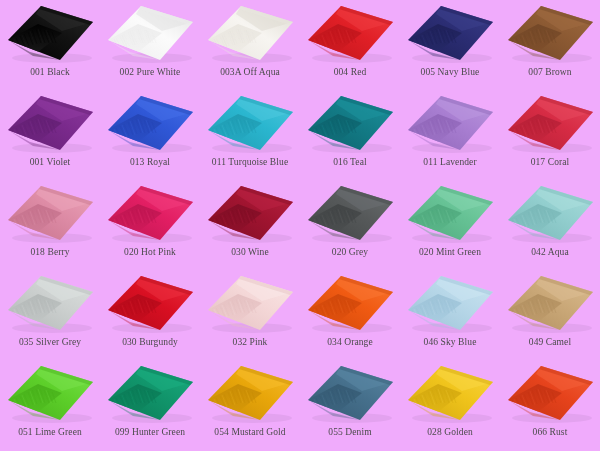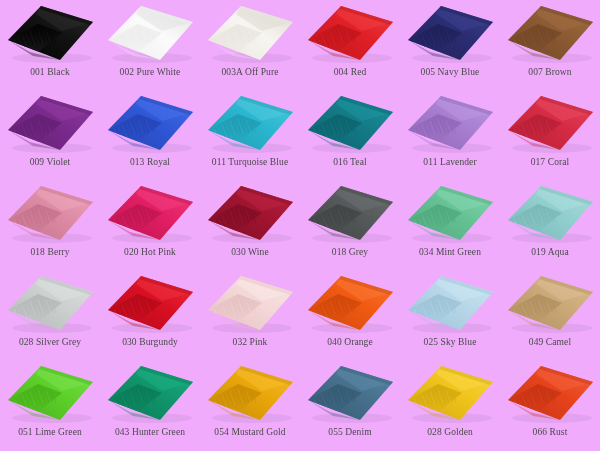--- a/index.html
+++ b/index.html
@@ -217,21 +217,21 @@
         <line x1="22" y1="35" x2="27" y2="47"></line>
         <line x1="30" y1="31" x2="35" y2="45"></line>
         <line x1="38" y1="29" x2="43" y2="43"></line>
         <line x1="46" y1="30" x2="51" y2="43"></line>
       </g>
     </g>
 
     <polygon points="8,40 33,56 60,60 30,52" fill="#e9e6df" opacity="0.35"></polygon>
   </svg>
       </div>
-      <div class="swatch-label">003A Off Pure</div>
+      <div class="swatch-label">003A Off Aqua</div>
     </div>
     <div class="swatch-cell">
       <div class="swatch-art">
   <svg viewBox="0 0 100 66" xmlns="http://www.w3.org/2000/svg">
     <defs>
       <linearGradient id="g-main-3" x1="0" y1="1" x2="1" y2="0">
         <stop offset="0%" stop-color="#bf151c"></stop>
         <stop offset="55%" stop-color="#e01f26"></stop>
         <stop offset="100%" stop-color="#f03c42"></stop>
       </linearGradient>
@@ -437,21 +437,21 @@
         <line x1="22" y1="35" x2="27" y2="47"></line>
         <line x1="30" y1="31" x2="35" y2="45"></line>
         <line x1="38" y1="29" x2="43" y2="43"></line>
         <line x1="46" y1="30" x2="51" y2="43"></line>
       </g>
     </g>
 
     <polygon points="8,40 33,56 60,60 30,52" fill="#631f73" opacity="0.35"></polygon>
   </svg>
       </div>
-      <div class="swatch-label">009 Violet</div>
+      <div class="swatch-label">001 Violet</div>
     </div>
     <div class="swatch-cell">
       <div class="swatch-art">
   <svg viewBox="0 0 100 66" xmlns="http://www.w3.org/2000/svg">
     <defs>
       <linearGradient id="g-main-7" x1="0" y1="1" x2="1" y2="0">
         <stop offset="0%" stop-color="#2444b4"></stop>
         <stop offset="55%" stop-color="#2f57d6"></stop>
         <stop offset="100%" stop-color="#4670ea"></stop>
       </linearGradient>
@@ -932,21 +932,21 @@
         <line x1="22" y1="35" x2="27" y2="47"></line>
         <line x1="30" y1="31" x2="35" y2="45"></line>
         <line x1="38" y1="29" x2="43" y2="43"></line>
         <line x1="46" y1="30" x2="51" y2="43"></line>
       </g>
     </g>
 
     <polygon points="8,40 33,56 60,60 30,52" fill="#414445" opacity="0.35"></polygon>
   </svg>
       </div>
-      <div class="swatch-label">018 Grey</div>
+      <div class="swatch-label">020 Grey</div>
     </div>
     <div class="swatch-cell">
       <div class="swatch-art">
   <svg viewBox="0 0 100 66" xmlns="http://www.w3.org/2000/svg">
     <defs>
       <linearGradient id="g-main-16" x1="0" y1="1" x2="1" y2="0">
         <stop offset="0%" stop-color="#4ea87c"></stop>
         <stop offset="55%" stop-color="#66c295"></stop>
         <stop offset="100%" stop-color="#85d6af"></stop>
       </linearGradient>
@@ -987,21 +987,21 @@
         <line x1="22" y1="35" x2="27" y2="47"></line>
         <line x1="30" y1="31" x2="35" y2="45"></line>
         <line x1="38" y1="29" x2="43" y2="43"></line>
         <line x1="46" y1="30" x2="51" y2="43"></line>
       </g>
     </g>
 
     <polygon points="8,40 33,56 60,60 30,52" fill="#4ea87c" opacity="0.35"></polygon>
   </svg>
       </div>
-      <div class="swatch-label">034 Mint Green</div>
+      <div class="swatch-label">020 Mint Green</div>
     </div>
     <div class="swatch-cell">
       <div class="swatch-art">
   <svg viewBox="0 0 100 66" xmlns="http://www.w3.org/2000/svg">
     <defs>
       <linearGradient id="g-main-17" x1="0" y1="1" x2="1" y2="0">
         <stop offset="0%" stop-color="#79b7b7"></stop>
         <stop offset="55%" stop-color="#92cece"></stop>
         <stop offset="100%" stop-color="#abdedd"></stop>
       </linearGradient>
@@ -1042,21 +1042,21 @@
         <line x1="22" y1="35" x2="27" y2="47"></line>
         <line x1="30" y1="31" x2="35" y2="45"></line>
         <line x1="38" y1="29" x2="43" y2="43"></line>
         <line x1="46" y1="30" x2="51" y2="43"></line>
       </g>
     </g>
 
     <polygon points="8,40 33,56 60,60 30,52" fill="#79b7b7" opacity="0.35"></polygon>
   </svg>
       </div>
-      <div class="swatch-label">019 Aqua</div>
+      <div class="swatch-label">042 Aqua</div>
     </div>
     <div class="swatch-cell">
       <div class="swatch-art">
   <svg viewBox="0 0 100 66" xmlns="http://www.w3.org/2000/svg">
     <defs>
       <linearGradient id="g-main-18" x1="0" y1="1" x2="1" y2="0">
         <stop offset="0%" stop-color="#b3b8b7"></stop>
         <stop offset="55%" stop-color="#ccd0cf"></stop>
         <stop offset="100%" stop-color="#dde1e0"></stop>
       </linearGradient>
@@ -1097,21 +1097,21 @@
         <line x1="22" y1="35" x2="27" y2="47"></line>
         <line x1="30" y1="31" x2="35" y2="45"></line>
         <line x1="38" y1="29" x2="43" y2="43"></line>
         <line x1="46" y1="30" x2="51" y2="43"></line>
       </g>
     </g>
 
     <polygon points="8,40 33,56 60,60 30,52" fill="#b3b8b7" opacity="0.35"></polygon>
   </svg>
       </div>
-      <div class="swatch-label">028 Silver Grey</div>
+      <div class="swatch-label">035 Silver Grey</div>
     </div>
     <div class="swatch-cell">
       <div class="swatch-art">
   <svg viewBox="0 0 100 66" xmlns="http://www.w3.org/2000/svg">
     <defs>
       <linearGradient id="g-main-19" x1="0" y1="1" x2="1" y2="0">
         <stop offset="0%" stop-color="#b40a1a"></stop>
         <stop offset="55%" stop-color="#d80f22"></stop>
         <stop offset="100%" stop-color="#ed2f40"></stop>
       </linearGradient>
@@ -1262,21 +1262,21 @@
         <line x1="22" y1="35" x2="27" y2="47"></line>
         <line x1="30" y1="31" x2="35" y2="45"></line>
         <line x1="38" y1="29" x2="43" y2="43"></line>
         <line x1="46" y1="30" x2="51" y2="43"></line>
       </g>
     </g>
 
     <polygon points="8,40 33,56 60,60 30,52" fill="#cf470a" opacity="0.35"></polygon>
   </svg>
       </div>
-      <div class="swatch-label">040 Orange</div>
+      <div class="swatch-label">034 Orange</div>
     </div>
     <div class="swatch-cell">
       <div class="swatch-art">
   <svg viewBox="0 0 100 66" xmlns="http://www.w3.org/2000/svg">
     <defs>
       <linearGradient id="g-main-22" x1="0" y1="1" x2="1" y2="0">
         <stop offset="0%" stop-color="#9cc2d7"></stop>
         <stop offset="55%" stop-color="#b7d7e8"></stop>
         <stop offset="100%" stop-color="#cce5f2"></stop>
       </linearGradient>
@@ -1317,21 +1317,21 @@
         <line x1="22" y1="35" x2="27" y2="47"></line>
         <line x1="30" y1="31" x2="35" y2="45"></line>
         <line x1="38" y1="29" x2="43" y2="43"></line>
         <line x1="46" y1="30" x2="51" y2="43"></line>
       </g>
     </g>
 
     <polygon points="8,40 33,56 60,60 30,52" fill="#9cc2d7" opacity="0.35"></polygon>
   </svg>
       </div>
-      <div class="swatch-label">025 Sky Blue</div>
+      <div class="swatch-label">046 Sky Blue</div>
     </div>
     <div class="swatch-cell">
       <div class="swatch-art">
   <svg viewBox="0 0 100 66" xmlns="http://www.w3.org/2000/svg">
     <defs>
       <linearGradient id="g-main-23" x1="0" y1="1" x2="1" y2="0">
         <stop offset="0%" stop-color="#b18f5f"></stop>
         <stop offset="55%" stop-color="#caa878"></stop>
         <stop offset="100%" stop-color="#dcbe93"></stop>
       </linearGradient>
@@ -1482,21 +1482,21 @@
         <line x1="22" y1="35" x2="27" y2="47"></line>
         <line x1="30" y1="31" x2="35" y2="45"></line>
         <line x1="38" y1="29" x2="43" y2="43"></line>
         <line x1="46" y1="30" x2="51" y2="43"></line>
       </g>
     </g>
 
     <polygon points="8,40 33,56 60,60 30,52" fill="#0a7a56" opacity="0.35"></polygon>
   </svg>
       </div>
-      <div class="swatch-label">043 Hunter Green</div>
+      <div class="swatch-label">099 Hunter Green</div>
     </div>
     <div class="swatch-cell">
       <div class="swatch-art">
   <svg viewBox="0 0 100 66" xmlns="http://www.w3.org/2000/svg">
     <defs>
       <linearGradient id="g-main-26" x1="0" y1="1" x2="1" y2="0">
         <stop offset="0%" stop-color="#c78b05"></stop>
         <stop offset="55%" stop-color="#e8a60a"></stop>
         <stop offset="100%" stop-color="#f7bd2c"></stop>
       </linearGradient>

